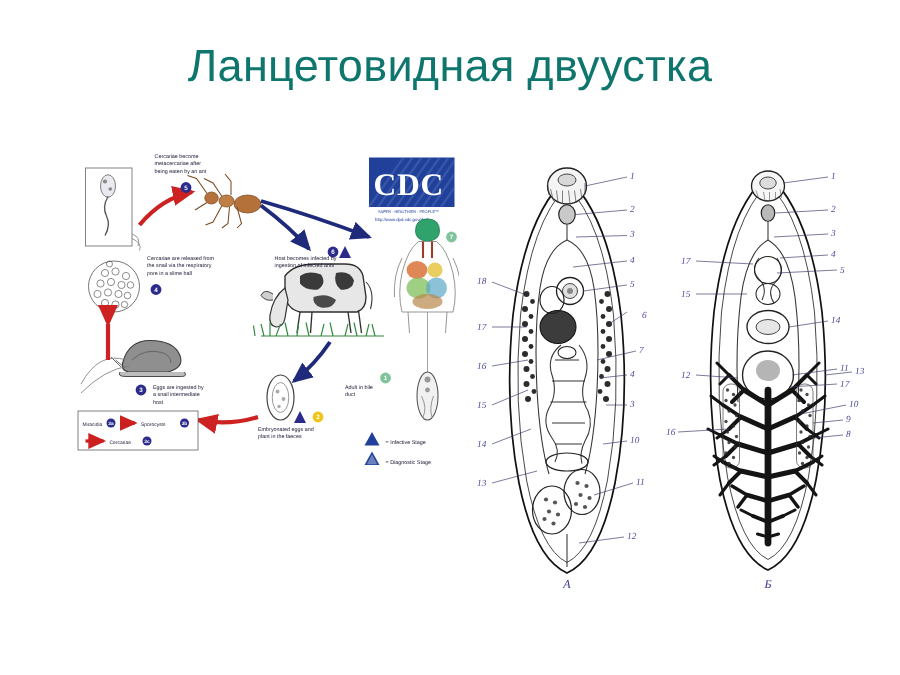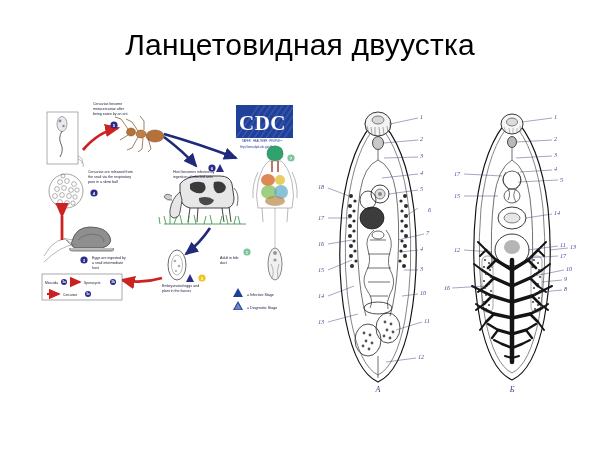--- a/index.html
+++ b/index.html
@@ -17,29 +17,29 @@
 
   
   #slide-title {
     position: absolute;
     left: 0;
     top: 28px;
     width: 600px;
     text-align: center;
     font-size: 30px;
     font-weight: 400;
-    color: #000000;
+    color: #0f766e;
     letter-spacing: 0.2px;
     white-space: nowrap;
   }
 
   
   #lifecycle-panel {
     position: absolute;
-    left: 14px;
+    left: 24px;
     top: 88px;
     width: 290px;
     height: 228px;
   }
   #anatomy-panel {
     position: absolute;
     left: 306px;
     top: 100px;
     width: 290px;
     height: 296px;

